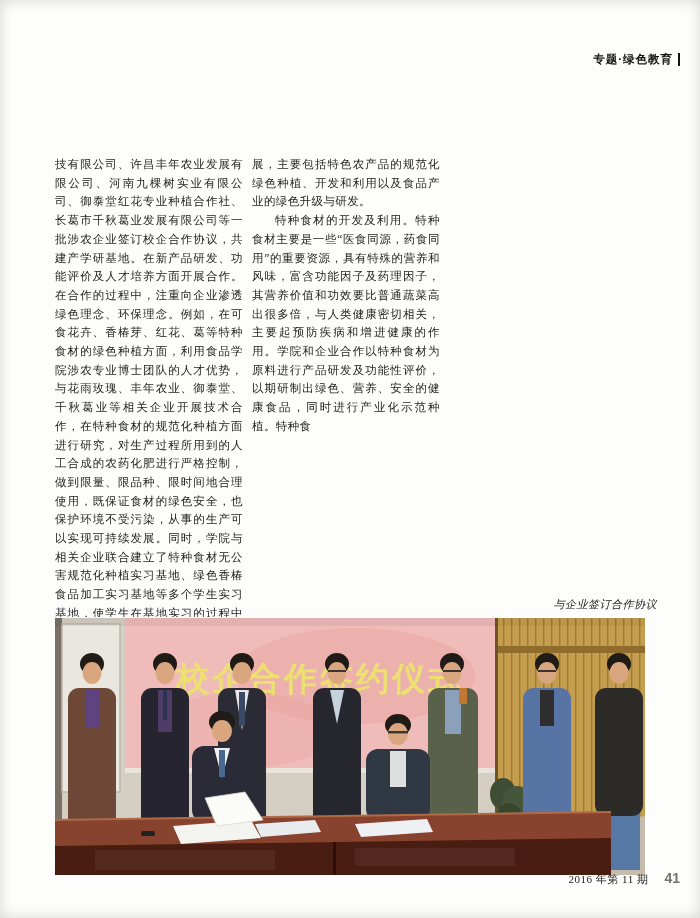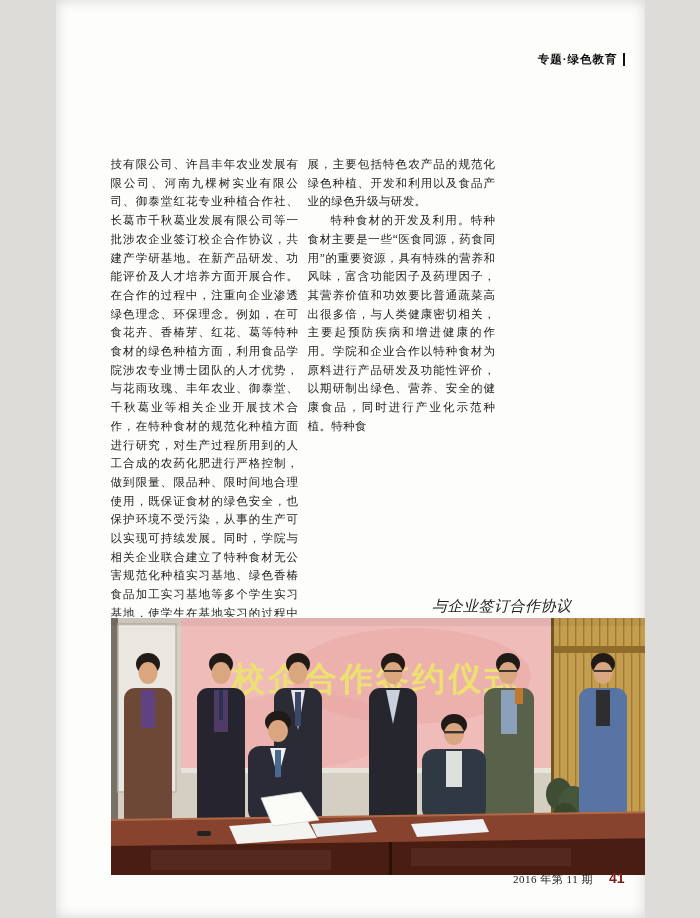--- a/index.html
+++ b/index.html
@@ -1,17 +1,17 @@
 <!DOCTYPE html>
 <html style="--accent_red: #c5281c; --screen_pink: #f0bcba; --title_yellow: #ece170; --wood_yellow: #c59d4e; --table_brown: #4a1d12;"><head>
 <meta charset="utf-8">
 <style>
   html,body { margin:0; padding:0; background:#dedcd8; }
   .page {
-    position:relative; width:589px; height:918px; margin:0 auto;
+    position:relative; width:700px; height:918px; margin:0 auto;
     background:#fdfdfc;
     box-shadow: inset 0 0 14px rgba(0,0,0,.16);
     overflow:hidden;
     font-family:"Liberation Serif","DejaVu Serif",serif;
     color:#1d1d1d;
   }
   
   .header {
     position:absolute; top:52px; right:20px;
     display:flex; align-items:center; gap:5px;
@@ -36,22 +36,22 @@
   .indent { text-indent:2em; }
   .endmark {
     display:inline-block; background:var(--accent_red,#c5281c); color:#fff;
     font-family:"Liberation Sans","DejaVu Sans",sans-serif;
     font-size:8.5px; line-height:11px; padding:0 2px; margin-left:3px;
     vertical-align:1px;
   }
 
   
   .photo-caption {
-    position:absolute; top:597px; right:73px;
-    font-style:italic; font-size:15px; letter-spacing:.5px; color:#222;margin-left:8px;
+    position:absolute; top:597px; right:43px;
+    font-style:italic; font-size:11px; letter-spacing:.5px; color:#222;margin-left:8px;
   }
 
   
   .photo {
     position:absolute; left:55px; top:618px; width:590px; height:257px;
     margin:0; overflow:hidden; background:#d5cfc3;
   }
   .photo svg { display:block; }
   .screen-fill { fill:var(--screen_pink,#f0bcba); }
   .title-fill  { fill:var(--title_yellow,#ece170); }
@@ -62,21 +62,21 @@
     font-family:"Liberation Sans","DejaVu Sans",sans-serif;
     font-weight:bold; letter-spacing:3px;
   }
 
   
   .footer {
     position:absolute; top:869px; right:20px; white-space:nowrap;
   }
   .footer .issue { font-size:11px; letter-spacing:.5px; color:#222; }
   .footer .pagenum {
-    font-size:14px; font-weight:600; margin-left:12px; color:#7f1d1d;
+    font-size:14px; font-weight:600; margin-left:12px; color:#737373;
     font-family:"Liberation Sans","DejaVu Sans",sans-serif;
     text-align:center;
   }
 </style>
 </head>
 <body>
 
 <div class="page">
 
   <div class="header">

